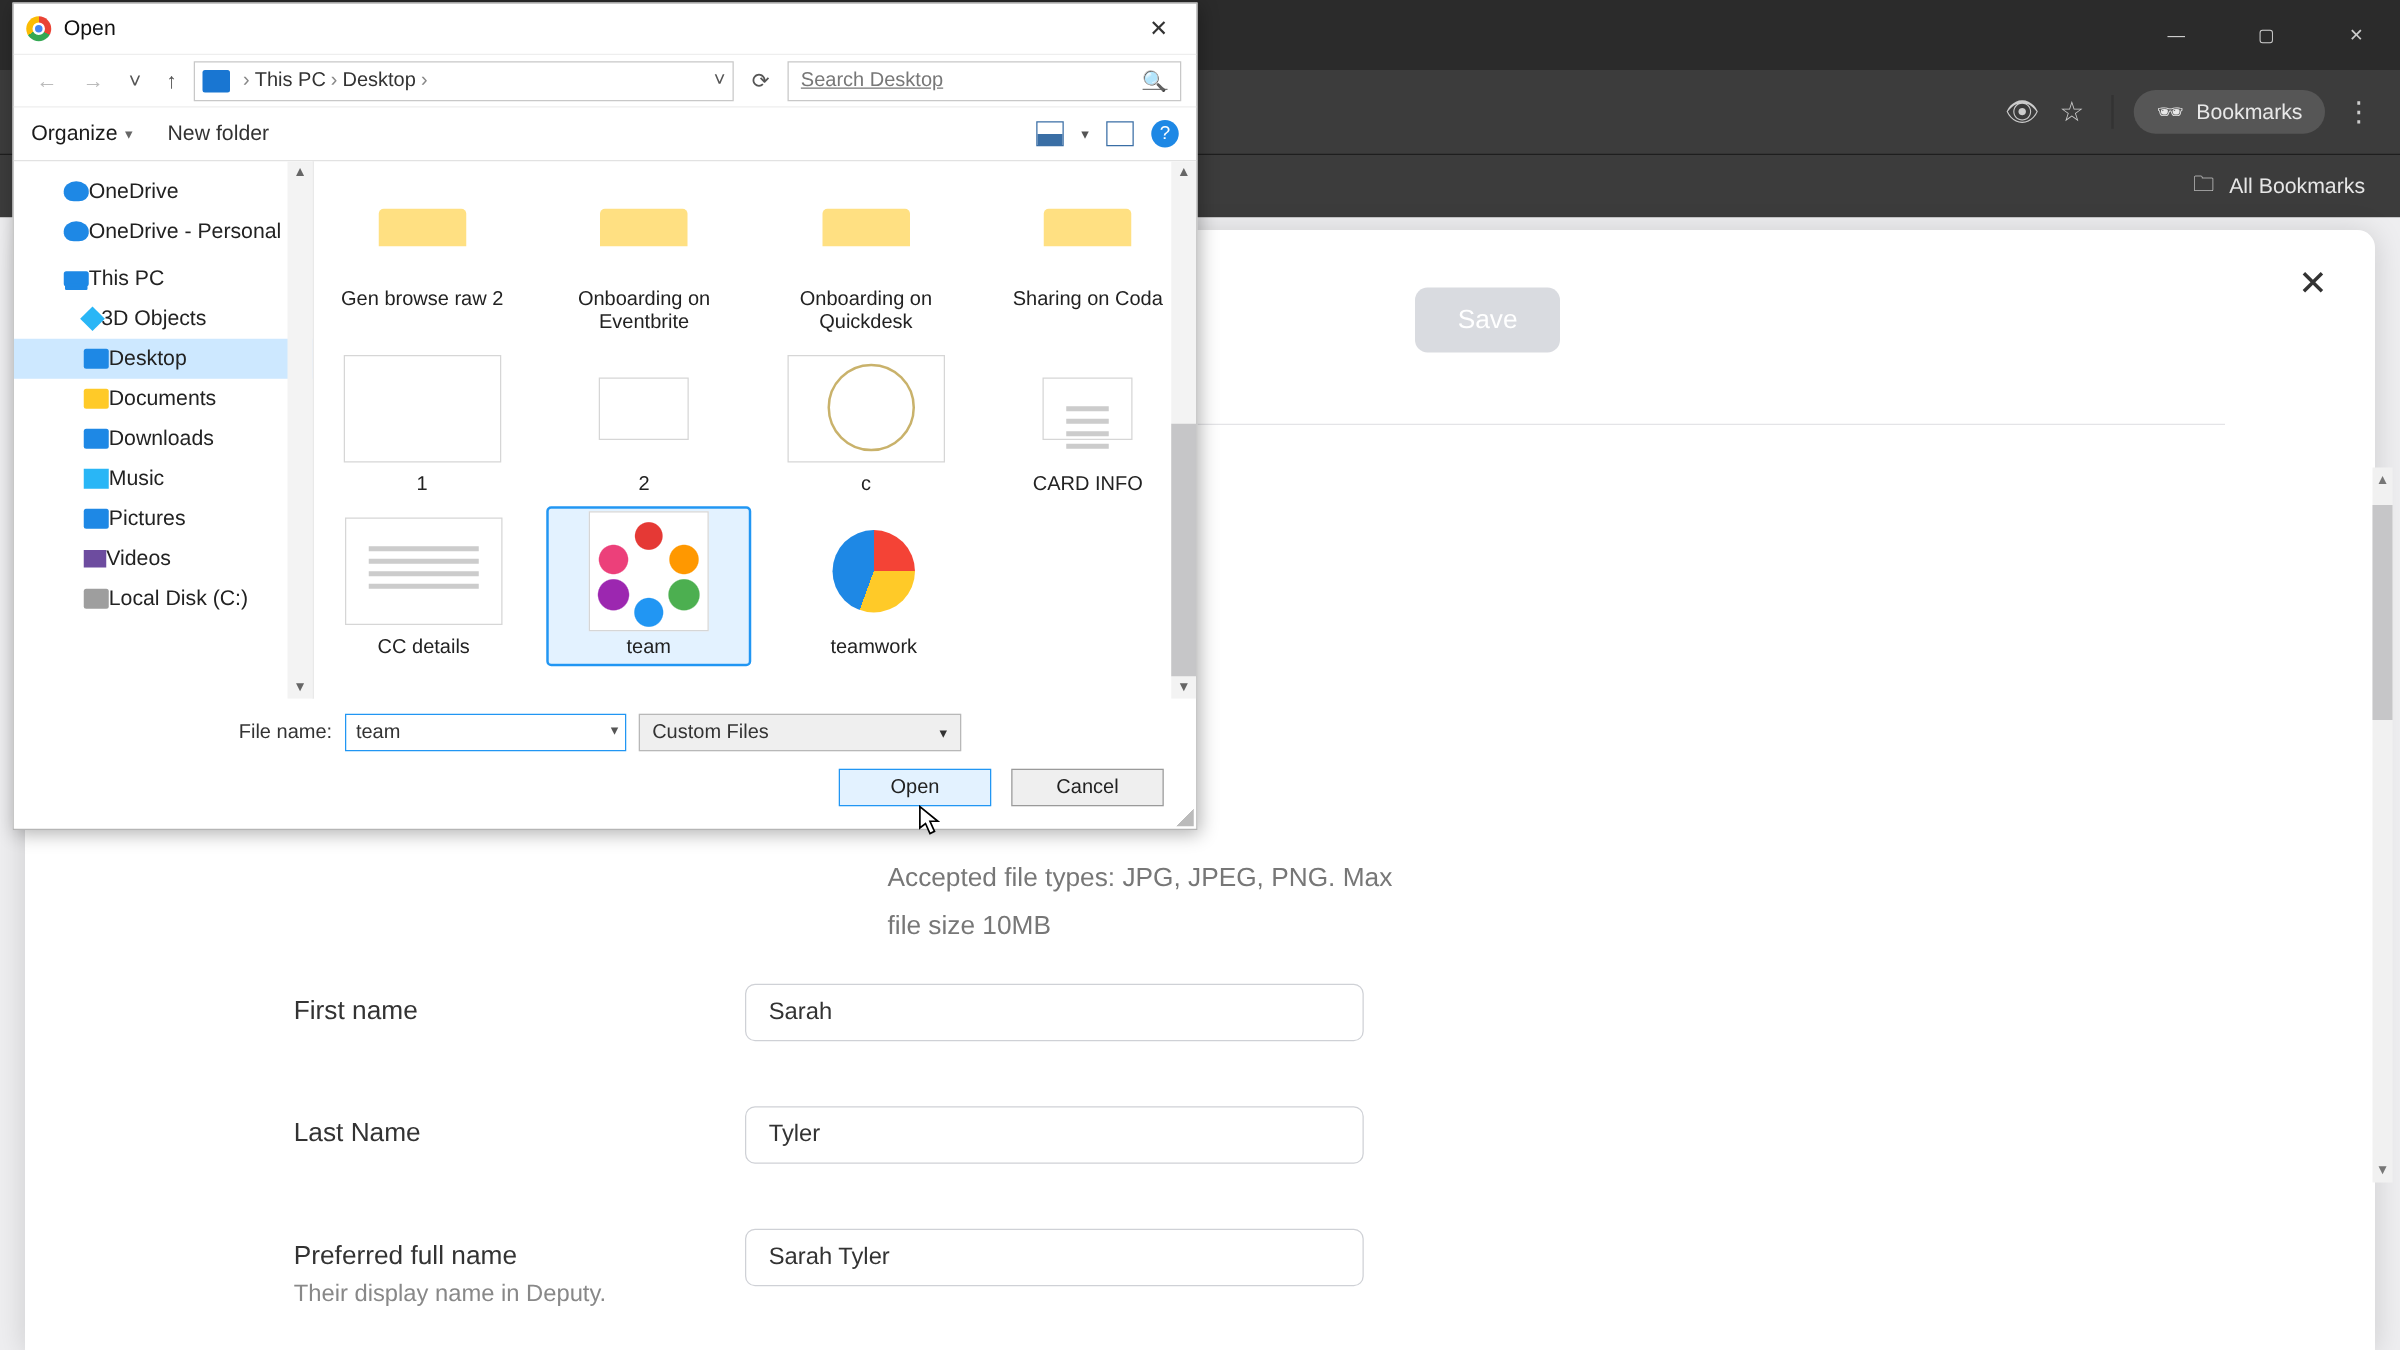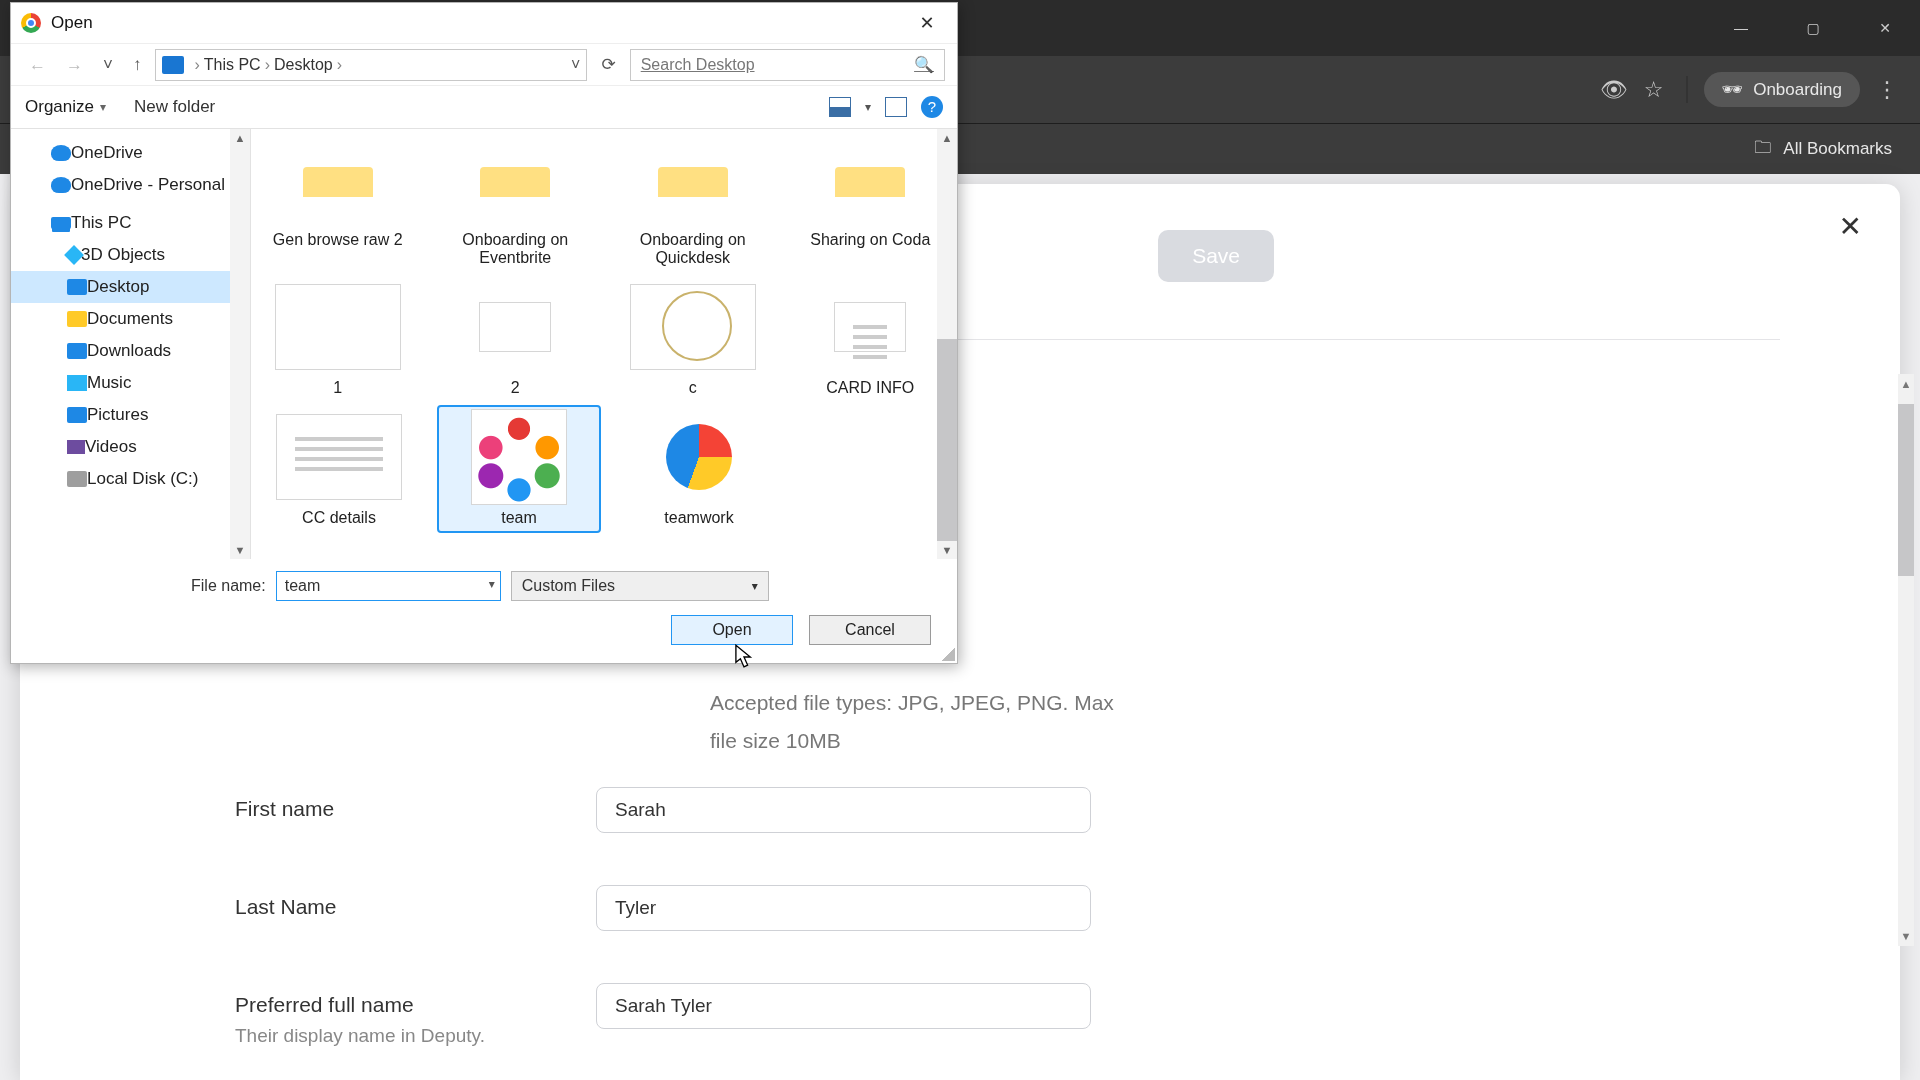--- a/index.html
+++ b/index.html
@@ -12,21 +12,21 @@
   .omnibar { height: 68px; background: #3c3c3c; display:flex; align-items:center; justify-content:flex-end; gap: 16px; padding: 0 22px; border-bottom:1px solid #1e1e1e;}
   .omnibar .chip { background:#565656; color:#e8e8e8; padding:7px 18px; border-radius:22px; display:flex; align-items:center; gap:10px; font-size:17px;}
   .omnibar .icon { color:#ccc; font-size:22px; }
   .bookmarks { height: 50px; background: #3c3c3c; display:flex; justify-content:flex-end; align-items:center; padding:0 28px; color:#e6e6e6; font-size:17px;}
   .bm { display:flex; align-items:center; gap:12px; }
 
   
   .page { position:absolute; top:174px; left:0; right:0; bottom:0; background:#eeeef0;}
   .modal { position:absolute; top:10px; left:20px; right:20px; bottom:0; background:#fff; border-radius:14px 14px 0 0; box-shadow:0 2px 24px rgba(0,0,0,.15); padding:40px 48px;}
   .modal-close { position:absolute; top:26px; right:38px; font-size:28px; color:#333; cursor:pointer;}
-  .save { position:absolute; top:46px; right:86px; transform:translateX(-540px);  }
+  .save { position:absolute; top:46px; right:112px; transform:translateX(-540px);  }
   .save-btn { background:#d9dbe0; color:#fff; font-size:21px; font-weight:500; padding:14px 34px; border-radius:10px;}
   .divider { position:absolute; top:155px; left:50px; right:120px; height:1px; background:#e4e4e7;}
 
   .hint { position:absolute; top:500px; left:690px; color:#777; font-size:21px; line-height:1.8;}
   .form { position:absolute; top:603px; left:215px; width:860px; }
   .row { display:flex; align-items:flex-start; margin-bottom:52px;}
   .row label { width:345px; font-size:21px; color:#333; padding-top:10px;}
   .row .sub { font-size:19px; color:#888; margin-top:8px;}
   .row input { width:495px; height:46px; border:1px solid #cfd1d6; border-radius:8px; padding:0 18px; font-size:19px; color:#333;margin-left:16px;}
   .row .labcol { width:345px; }
@@ -124,21 +124,21 @@
     <div class="winbtn">—</div>
     <div class="winbtn">▢</div>
     <div class="winbtn">✕</div>
   </div>
   <div class="omnibar">
     <span class="icon eye">👁︎</span>
     <span class="icon star">☆</span>
     <span class="icon"><span class="sq"></span></span>
     <span class="chip">
       <span>🕶</span>
-      <span>Onboarding</span>
+      <span>Bookmarks</span>
     </span>
     <span class="icon">⋮</span>
   </div>
   <div class="bookmarks">
     <div class="bm">
       <span>🗀</span>
       <span>All Bookmarks</span>
     </div>
   </div>
 

